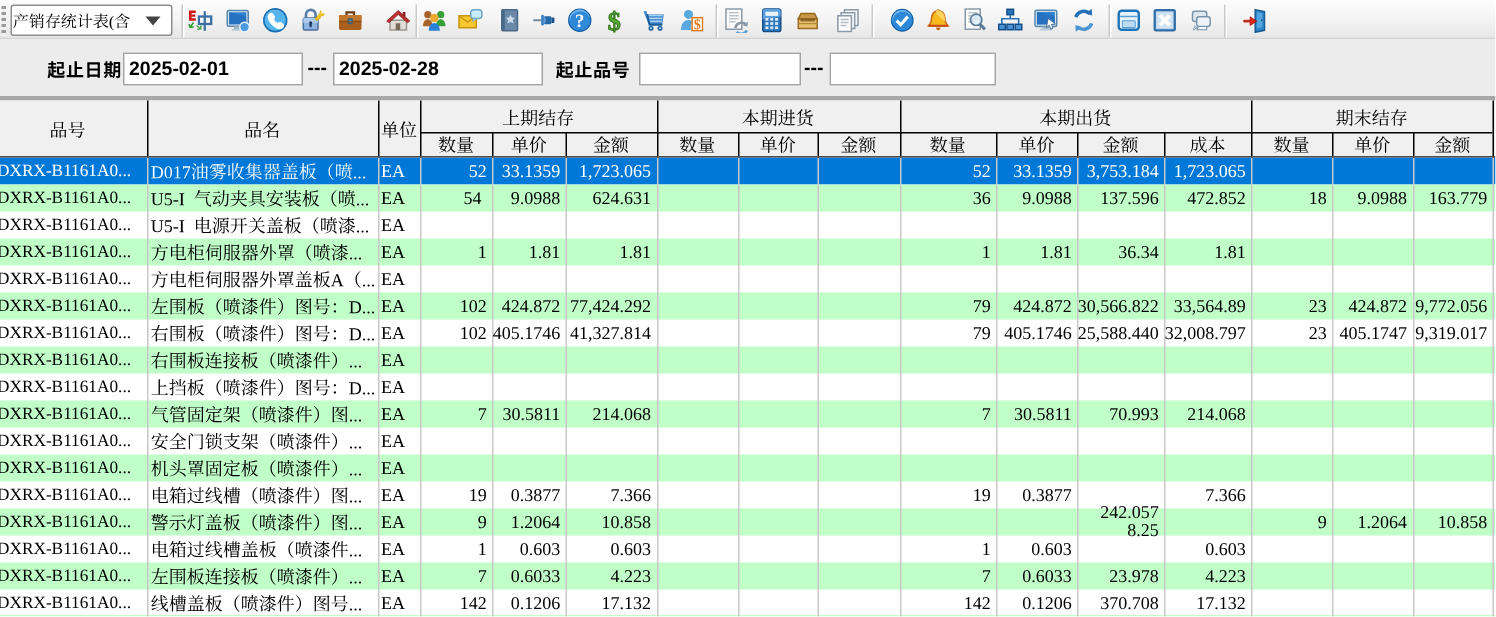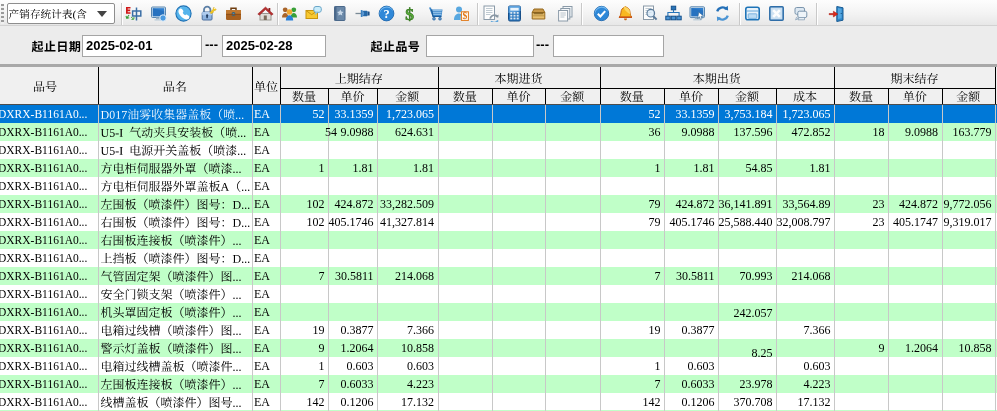--- a/index.html
+++ b/index.html
@@ -68,21 +68,21 @@
 <div class="abs" style="left:492px;top:88px;width:1px;height:17px;background:#000"></div>
 <div class="abs" style="left:545px;top:88px;width:1px;height:17px;background:#000"></div>
 <div class="abs" style="left:664px;top:88px;width:1px;height:17px;background:#000"></div>
 <div class="abs" style="left:718px;top:88px;width:1px;height:17px;background:#000"></div>
 <div class="abs" style="left:776px;top:88px;width:1px;height:17px;background:#000"></div>
 <div class="abs" style="left:888px;top:88px;width:1px;height:17px;background:#000"></div>
 <div class="abs" style="left:941.5px;top:88px;width:1px;height:17px;background:#000"></div>
 <div class="abs" style="left:280px;top:88px;width:715px;height:1px;background:#000"></div>
 <div class="abs" style="left:0;top:104px;width:997px;height:1px;background:#4d4d4d"></div>
 <div class="inp" style="left:82px;width:120px">2025-02-01</div>
-<div class="inp" style="left:222px;width:104px">2025-02-28</div>
+<div class="inp" style="left:222px;width:140px">2025-02-28</div>
 <div class="inp" style="left:426px;width:108px"></div>
 <div class="inp" style="left:553px;width:111px"></div>
 <div class="dash" style="left:205px">---</div>
 <div class="dash" style="left:536px">---</div>
 <div class="combo"></div>
 <div class="combarrow"></div>
 <div class="pn" style="top:105px;color:#fff"><span>DXRX-B1161A0...</span></div>
 <div class="ea" style="top:105px;color:#fff">EA</div>
 <div class="pn" style="top:123px"><span>DXRX-B1161A0...</span></div>
 <div class="ea" style="top:123px">EA</div>
@@ -116,43 +116,43 @@
 <div class="ea" style="top:375px">EA</div>
 <div class="pn" style="top:393px"><span>DXRX-B1161A0...</span></div>
 <div class="ea" style="top:393px">EA</div>
 <div class="num" style="top:105px;left:280px;width:44.5px;color:#fff">52</div>
 <div class="num" style="top:105px;left:328px;width:45.5px;color:#fff">33.1359</div>
 <div class="num" style="top:105px;left:377px;width:57px;color:#fff">1,723.065</div>
 <div class="num" style="top:105px;left:599.5px;width:61px;color:#fff">52</div>
 <div class="num" style="top:105px;left:664px;width:50.5px;color:#fff">33.1359</div>
 <div class="num" style="top:105px;left:718px;width:54.5px;color:#fff">3,753.184</div>
 <div class="num" style="top:105px;left:776px;width:54.5px;color:#fff">1,723.065</div>
-<div class="num" style="top:123px;left:280px;width:57px">54</div>
+<div class="num" style="top:123px;left:264px;width:57px">54</div>
 <div class="num" style="top:123px;left:328px;width:45.5px">9.0988</div>
 <div class="num" style="top:123px;left:377px;width:57px">624.631</div>
 <div class="num" style="top:123px;left:599.5px;width:61px">36</div>
 <div class="num" style="top:123px;left:664px;width:50.5px">9.0988</div>
 <div class="num" style="top:123px;left:718px;width:54.5px">137.596</div>
 <div class="num" style="top:123px;left:776px;width:54.5px">472.852</div>
 <div class="num" style="top:123px;left:834px;width:50.5px">18</div>
 <div class="num" style="top:123px;left:888px;width:50px">9.0988</div>
 <div class="num" style="top:123px;left:941.5px;width:50px">163.779</div>
 <div class="num" style="top:159px;left:280px;width:44.5px">1</div>
 <div class="num" style="top:159px;left:328px;width:45.5px">1.81</div>
 <div class="num" style="top:159px;left:377px;width:57px">1.81</div>
 <div class="num" style="top:159px;left:599.5px;width:61px">1</div>
 <div class="num" style="top:159px;left:664px;width:50.5px">1.81</div>
-<div class="num" style="top:159px;left:718px;width:54.5px">54.85</div>
+<div class="num" style="top:159px;left:718px;width:54.5px">36.34</div>
 <div class="num" style="top:159px;left:776px;width:54.5px">1.81</div>
 <div class="num" style="top:195px;left:280px;width:44.5px">102</div>
 <div class="num" style="top:195px;left:328px;width:45.5px">424.872</div>
-<div class="num" style="top:195px;left:377px;width:57px">33,282.509</div>
+<div class="num" style="top:195px;left:377px;width:57px">77,424.292</div>
 <div class="num" style="top:195px;left:599.5px;width:61px">79</div>
 <div class="num" style="top:195px;left:664px;width:50.5px">424.872</div>
-<div class="num" style="top:195px;left:718px;width:54.5px">36,141.891</div>
+<div class="num" style="top:195px;left:718px;width:54.5px">30,566.822</div>
 <div class="num" style="top:195px;left:776px;width:54.5px">33,564.89</div>
 <div class="num" style="top:195px;left:834px;width:50.5px">23</div>
 <div class="num" style="top:195px;left:888px;width:50px">424.872</div>
 <div class="num" style="top:195px;left:941.5px;width:50px">9,772.056</div>
 <div class="num" style="top:213px;left:280px;width:44.5px">102</div>
 <div class="num" style="top:213px;left:328px;width:45.5px">405.1746</div>
 <div class="num" style="top:213px;left:377px;width:57px">41,327.814</div>
 <div class="num" style="top:213px;left:599.5px;width:61px">79</div>
 <div class="num" style="top:213px;left:664px;width:50.5px">405.1746</div>
 <div class="num" style="top:213px;left:718px;width:54.5px">25,588.440</div>
@@ -165,21 +165,21 @@
 <div class="num" style="top:267px;left:377px;width:57px">214.068</div>
 <div class="num" style="top:267px;left:599.5px;width:61px">7</div>
 <div class="num" style="top:267px;left:664px;width:50.5px">30.5811</div>
 <div class="num" style="top:267px;left:718px;width:54.5px">70.993</div>
 <div class="num" style="top:267px;left:776px;width:54.5px">214.068</div>
 <div class="num" style="top:321px;left:280px;width:44.5px">19</div>
 <div class="num" style="top:321px;left:328px;width:45.5px">0.3877</div>
 <div class="num" style="top:321px;left:377px;width:57px">7.366</div>
 <div class="num" style="top:321px;left:599.5px;width:61px">19</div>
 <div class="num" style="top:321px;left:664px;width:50.5px">0.3877</div>
-<div class="num" style="top:304px;left:718px;width:54.5px">242.057</div>
+<div class="num" style="top:332px;left:718px;width:54.5px">242.057</div>
 <div class="num" style="top:321px;left:776px;width:54.5px">7.366</div>
 <div class="num" style="top:339px;left:280px;width:44.5px">9</div>
 <div class="num" style="top:339px;left:328px;width:45.5px">1.2064</div>
 <div class="num" style="top:339px;left:377px;width:57px">10.858</div>
 <div class="num" style="top:339px;left:834px;width:50.5px">9</div>
 <div class="num" style="top:339px;left:888px;width:50px">1.2064</div>
 <div class="num" style="top:339px;left:941.5px;width:50px">10.858</div>
 <div class="num" style="top:357px;left:280px;width:44.5px">1</div>
 <div class="num" style="top:357px;left:328px;width:45.5px">0.603</div>
 <div class="num" style="top:357px;left:377px;width:57px">0.603</div>

